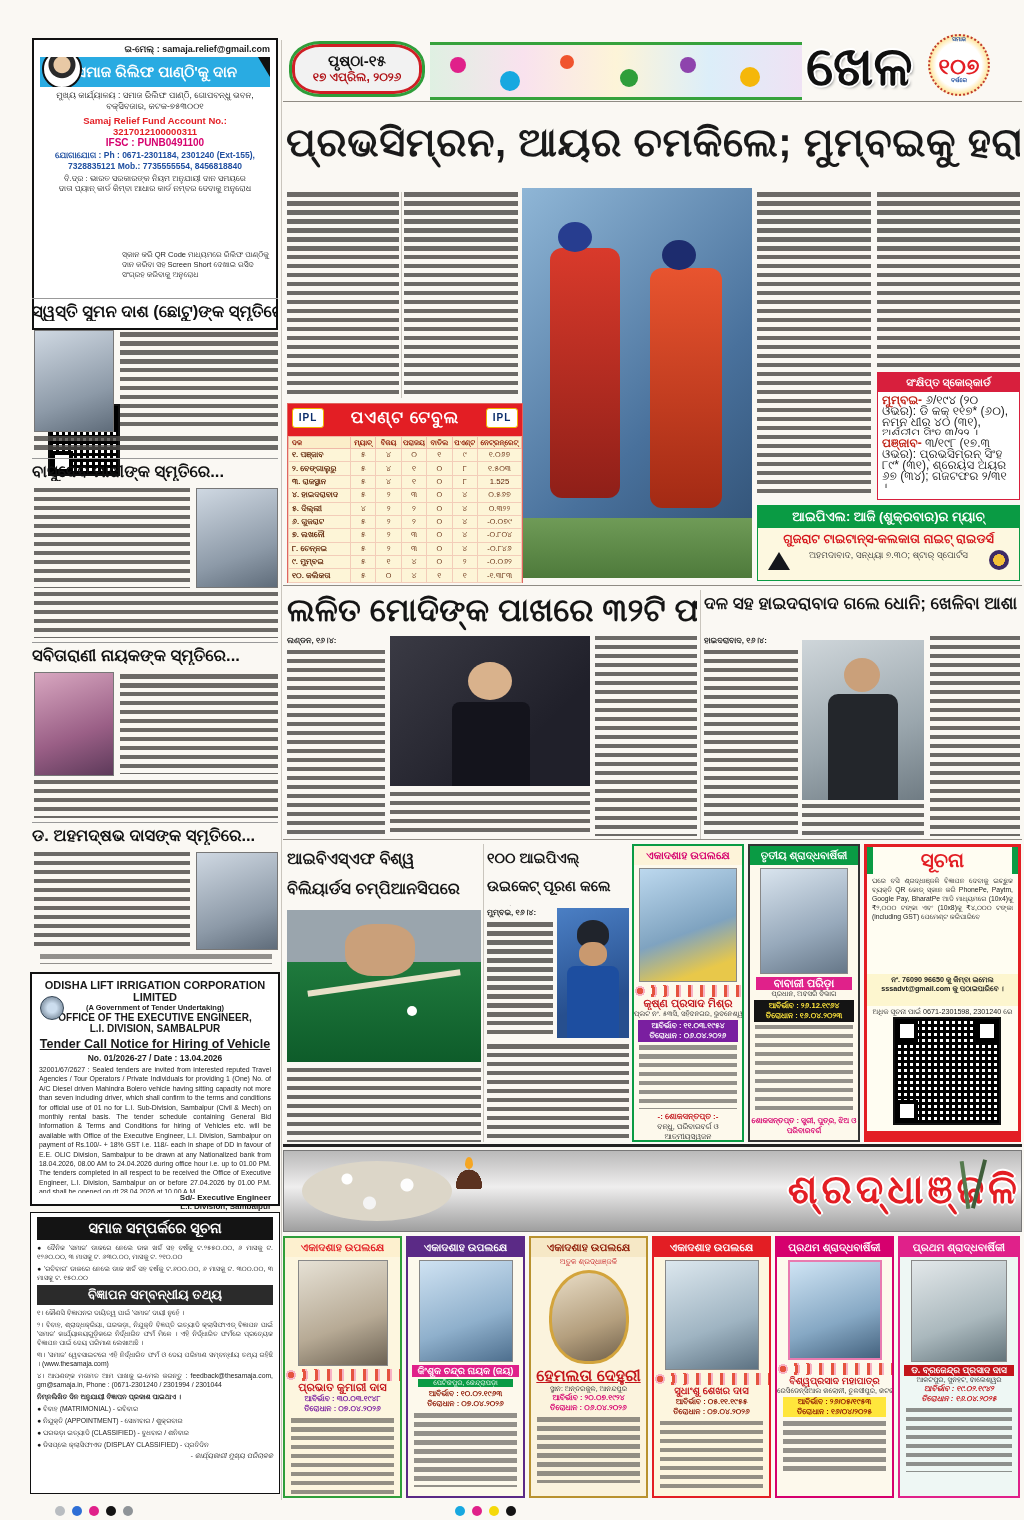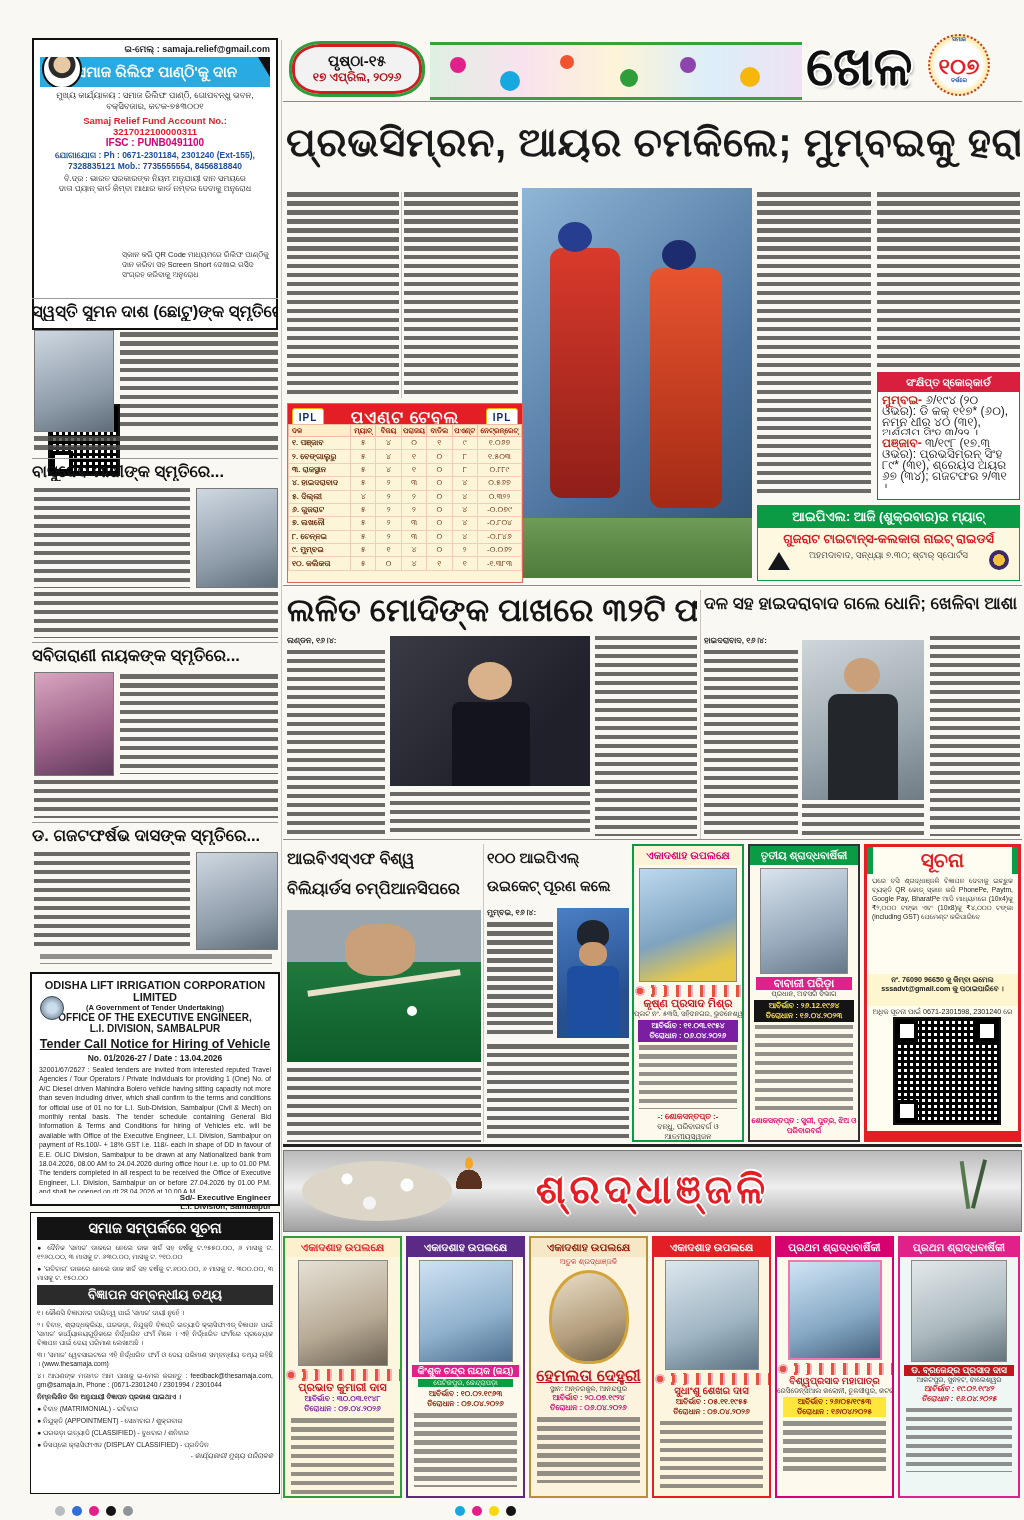--- a/index.html
+++ b/index.html
@@ -57,21 +57,21 @@
   .scbox p{margin:3px 4px;font-size:12px;line-height:11px;}
   .scbox .tm{color:#c02418;font-weight:bold;}
   .matchbox{border:1.5px solid #0a9b44;background:#fdf8e0;}
   .matchbox .tt{background:#0a9b44;color:#fff;font-size:13px;font-weight:bold;text-align:center;padding:3px 0;}
   .matchbox .teams{color:#d6141b;font-weight:bold;font-size:12.5px;text-align:center;margin-top:4px;}
   .matchbox .venue{font-size:9px;text-align:center;color:#333;margin-top:3px;}
   .logo-gt{width:22px;height:18px;background:#15171c;clip-path:polygon(50% 0,100% 100%,0 100%);}
   .logo-kkr{width:20px;height:20px;border-radius:50%;background:radial-gradient(circle,#f3c13a 40%,#3d2a66 42%);}
   
   .ptable{border:1px solid #e0665f;background:#fdf5d7;}
-  .ptable .band{position:relative;background:#e31e24;height:20px;color:#fff;text-align:center;
+  .ptable .band{position:relative;background:#e31e24;height:32px;color:#fff;text-align:center;
      font-size:17px;font-weight:bold;line-height:27px;letter-spacing:1px;}
   .iplbadge{position:absolute;top:4px;width:30px;height:18px;background:#fff;border-radius:3px;
      color:#0b2d6b;font-size:10px;font-weight:bold;line-height:18px;text-align:center;border:1px solid #f0b400;}
   .ptable table{border-collapse:collapse;width:100%;table-layout:fixed;}
   .ptable th{font-size:7.2px;color:#8c1500;border:1px solid #efb9a8;padding:1px 0;background:#fbeec9;}
   .ptable td{font-size:7.8px;color:#5a1d00;border:1px solid #f3cdb9;text-align:center;padding:1.2px 0;}
   .ptable td.t{text-align:left;padding-left:3px;font-weight:bold;white-space:nowrap;overflow:hidden;}
   
   .memtitle{font-size:16.5px;font-weight:bold;color:#101010;border-top:1px solid #999;padding-top:3px;white-space:nowrap;overflow:hidden;}
   .pframe{border:1px solid #777;background:linear-gradient(160deg,#cfd8e2,#8d9aa8 65%,#5f6c7a);}
@@ -94,21 +94,21 @@
   .sinfo p{font-size:6.8px;line-height:9px;margin:3px 0;text-align:justify;}
   .sinfo .sg{text-align:right;font-style:italic;font-size:7px;}
   
   .adbox{border:2px solid #0a9b44;background:#fdf9ec;overflow:hidden;}
   .adhead{font-size:10.5px;font-weight:bold;text-align:center;padding:3px 0;white-space:nowrap;overflow:hidden;}
   .adname{font-size:11px;font-weight:bold;text-align:center;color:#c3151b;white-space:nowrap;overflow:hidden;}
   .adplace{font-size:7px;text-align:center;color:#222;white-space:nowrap;overflow:hidden;}
   .addates{font-size:7.6px;font-weight:bold;text-align:center;}
   .adphoto{margin:3px auto;background:linear-gradient(160deg,#d9e4ee,#97a9bb 60%,#667788);border:1px solid #888;}
   .flowers{height:12px;background:repeating-radial-gradient(circle at 6px 6px,#e5533f 0 3px,#f7b2c4 3px 5px,transparent 5px 12px);}
-  .banner{background:linear-gradient(180deg,#b9b9b9,#efeeee 45%,#9f9f9f);border:1px solid #777;}
+  .banner{background:linear-gradient(180deg,#b9b9b9,#efeeee 45%,#9f9f9f);border:1px solid #777;text-align:right;}
   .banner .tt{font-size:40px;font-weight:bold;color:#e31e24;letter-spacing:4px;
      text-shadow:-2px 0 #fff,2px 0 #fff,0 -2px #fff,0 2px #fff;}
   .flowerclump{position:absolute;border-radius:50%;background:
      radial-gradient(circle at 30% 30%,#fff 0 5px,transparent 6px),
      radial-gradient(circle at 70% 40%,#fdfdfd 0 6px,transparent 7px),
      radial-gradient(circle at 45% 70%,#f4f4f4 0 6px,transparent 7px),#dcd6c8;}
   .dot{width:10px;height:10px;border-radius:50%;display:inline-block;margin-right:7px;}
 </style>
 </head>
 <body>
@@ -246,21 +246,21 @@
             <td>୮</td>
             <td>୧.୫୦୩</td>
           </tr>
       <tr>
             <td class="t">୩. ରାଜସ୍ଥାନ</td>
             <td>୫</td>
             <td>୪</td>
             <td>୧</td>
             <td>୦</td>
             <td>୮</td>
-            <td>୦.୮୮୯</td>
+            <td>1.525</td>
           </tr>
       <tr>
             <td class="t">୪. ହାଇଦରାବାଦ</td>
             <td>୫</td>
             <td>୨</td>
             <td>୩</td>
             <td>୦</td>
             <td>୪</td>
             <td>୦.୫୬୭</td>
           </tr>
@@ -330,21 +330,21 @@
   <div class="abs memtitle" style="left:32px;top:458px;width:246px;">ବାସୁଦେବ ମାଝୀଙ୍କ ସ୍ମୃତିରେ...</div>
   <div class="abs pframe" style="left:196px;top:488px;width:82px;height:100px;"></div>
   <div class="abs ftx" style="left:34px;top:488px;width:156px;height:100px;"></div>
   <div class="abs ftx" style="left:34px;top:592px;width:244px;height:46px;"></div>
 
   <div class="abs memtitle" style="left:32px;top:642px;width:246px;">ସବିତାରାଣୀ ନାୟକଙ୍କ ସ୍ମୃତିରେ...</div>
   <div class="abs pframe" style="left:34px;top:672px;width:80px;height:104px;background:linear-gradient(160deg,#d8a7c0,#9a5f86 60%,#5d3a5a);"></div>
   <div class="abs ftx" style="left:120px;top:674px;width:158px;height:100px;"></div>
   <div class="abs ftx" style="left:34px;top:780px;width:244px;height:38px;"></div>
 
-  <div class="abs memtitle" style="left:32px;top:822px;width:246px;">ଡ. ଗଜଟଫର୍ଷଭ ଦାସଙ୍କ ସ୍ମୃତିରେ...</div>
+  <div class="abs memtitle" style="left:32px;top:822px;width:246px;">ଡ. ଅହମଦ୍ଷଭ ଦାସଙ୍କ ସ୍ମୃତିରେ...</div>
   <div class="abs pframe" style="left:196px;top:852px;width:82px;height:98px;"></div>
   <div class="abs ftx" style="left:34px;top:852px;width:156px;height:98px;"></div>
   <div class="abs ftx lt" style="left:40px;top:954px;width:232px;height:10px;"></div>
 
   <div class="abs tender" style="left:30px;top:972px;width:250px;height:234px;">
     <span class="tlogo"></span>
     <div class="org">ODISHA LIFT IRRIGATION CORPORATION LIMITED</div>
     <div class="sub">(A Government of Tender Undertaking)</div>
     <div class="off">
       <div>OFFICE OF THE EXECUTIVE ENGINEER,</div>

